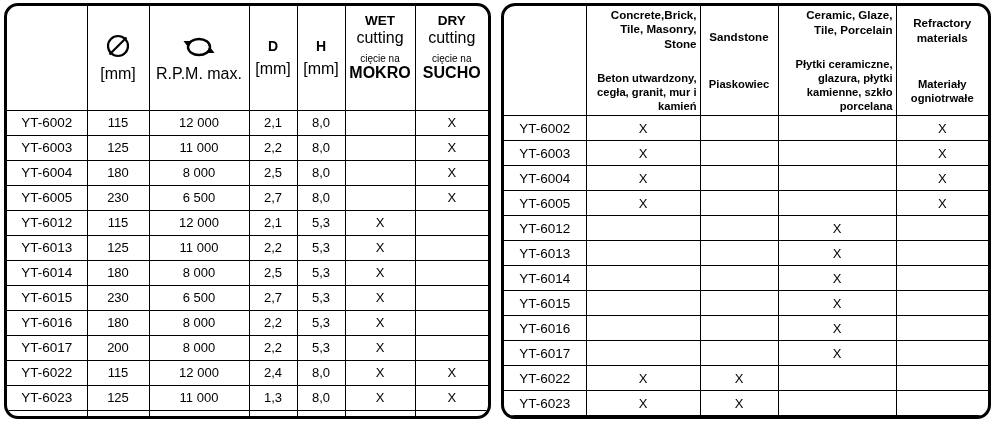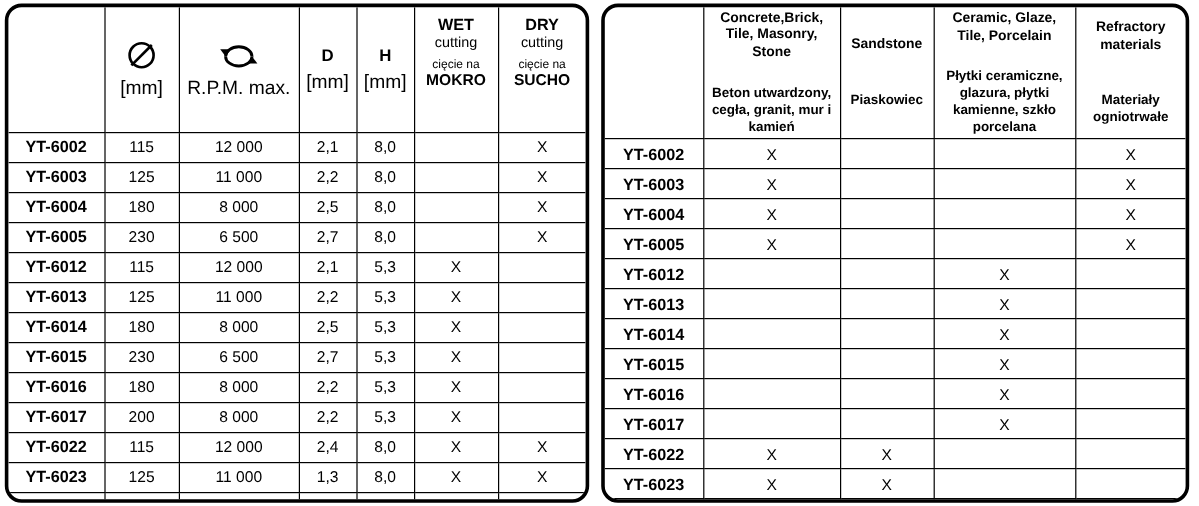--- a/index.html
+++ b/index.html
@@ -51,21 +51,21 @@
   
   tr:first-child td, tr:first-child th { border-top: none; }
   tr:last-child td, tr:last-child th { border-bottom: none; }
   td:first-child, th:first-child { border-left: none; }
   td:last-child, th:last-child { border-right: none; }
 
   .hdr-row td { height: 104px; padding: 2px 1px; margin-left: 24px; }
   .data-row td { height: 25px; }
 
   .code {
-    font-weight: bold;
+    font-weight: normal;
     font-size: 13.5px;
     text-align: center;
   }
   .val { font-size: 13px; }
   .mark { font-size: 13px; }
 
   .hdr-main {
     font-weight: bold;
     font-size: 14px;
     line-height: 1.15;
@@ -86,23 +86,23 @@
   .hdr-stack-top {
     display: flex;
     flex-direction: column;
     align-items: center;
     justify-content: flex-start;
     height: 100%;
     padding-top: 12px;
     gap: 7px;
   }
   .wd-label { font-weight: bold; font-size: 13.5px; line-height: 1.1; }
-  .wd-label2 { font-size: 12px; line-height: 1.1; }
+  .wd-label2 { font-size: 16px; line-height: 1.1; }
   .wd-cut { font-size: 10px; line-height: 1.1; }
-  .wd-cut-b { font-weight: bold; font-size: 13px; line-height: 1.1; }
+  .wd-cut-b { font-weight: bold; font-size: 16px; line-height: 1.1; }
 
   .icon-svg { display: block; margin: 0 auto; }
 
   
   .rh-en {
     font-weight: bold;
     font-size: 11.6px;
     line-height: 1.25;
   }
   .rh-pl {
@@ -111,20 +111,21 @@
     line-height: 1.25;
   }
   .rh-stack {
     display: flex;
     flex-direction: column;
     align-items: center;
     justify-content: center;
     height: 100%;
     gap: 20px;
     padding: 0 2px;
+    text-align: right;
   }
   .rh-stack-sep {
     display: flex;
     flex-direction: column;
     align-items: center;
     justify-content: center;
     height: 100%;
     gap: 32px;
     padding: 0 2px;
   }

